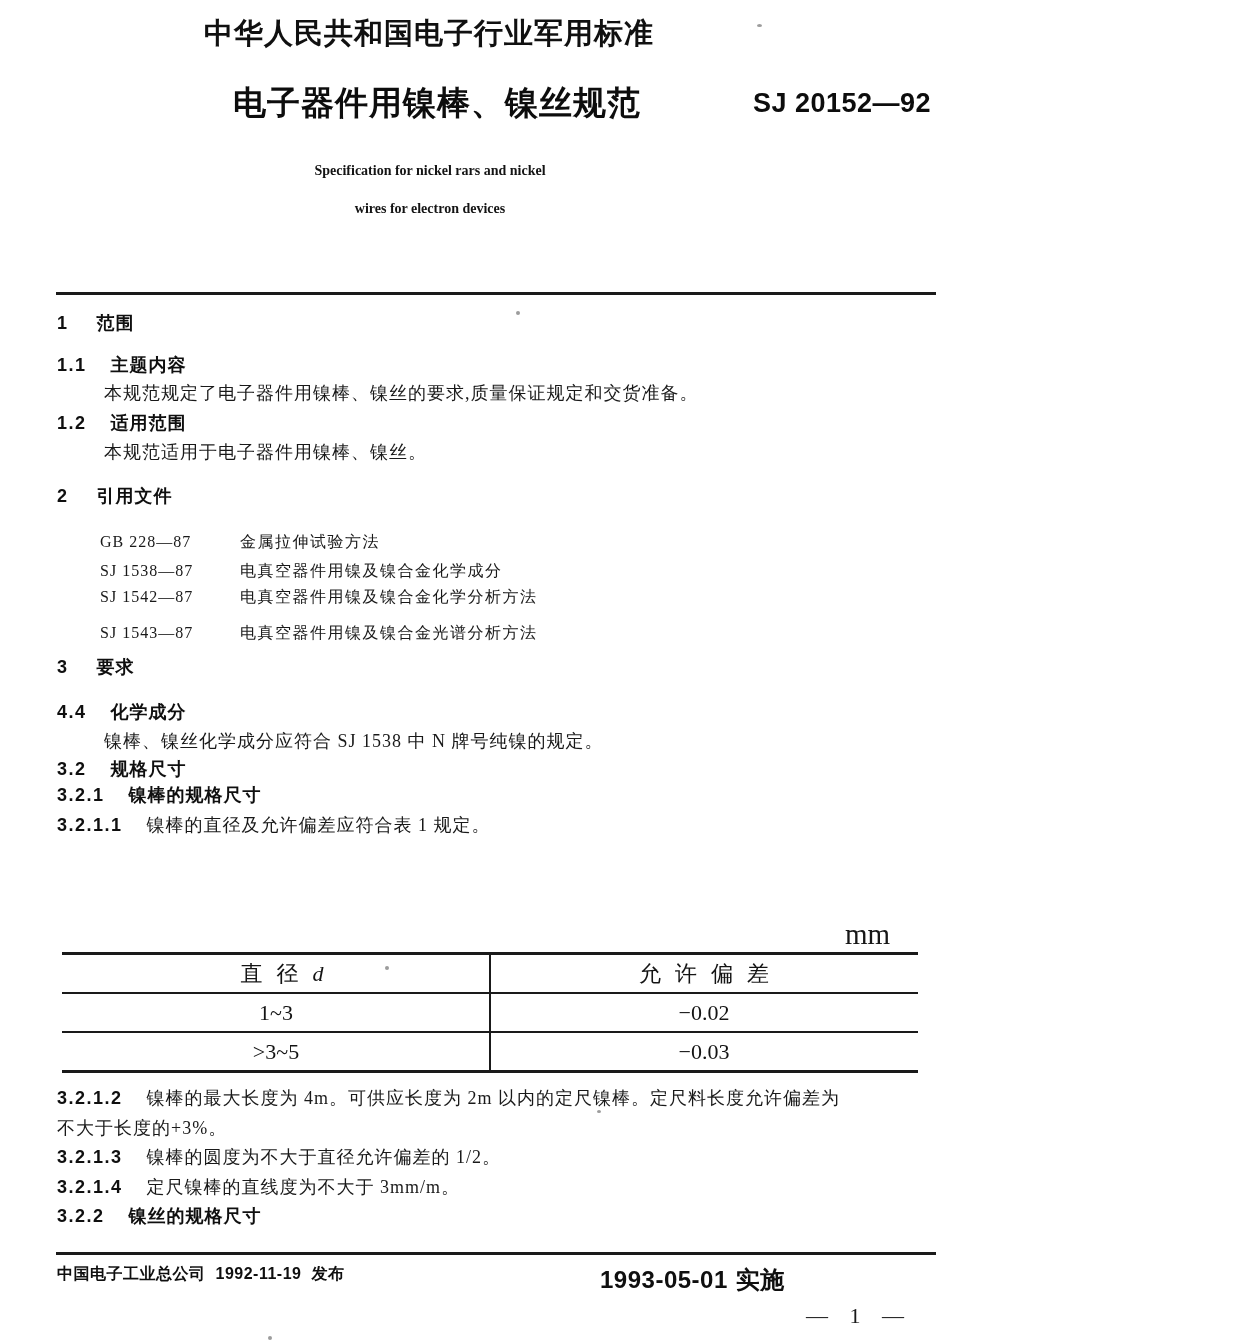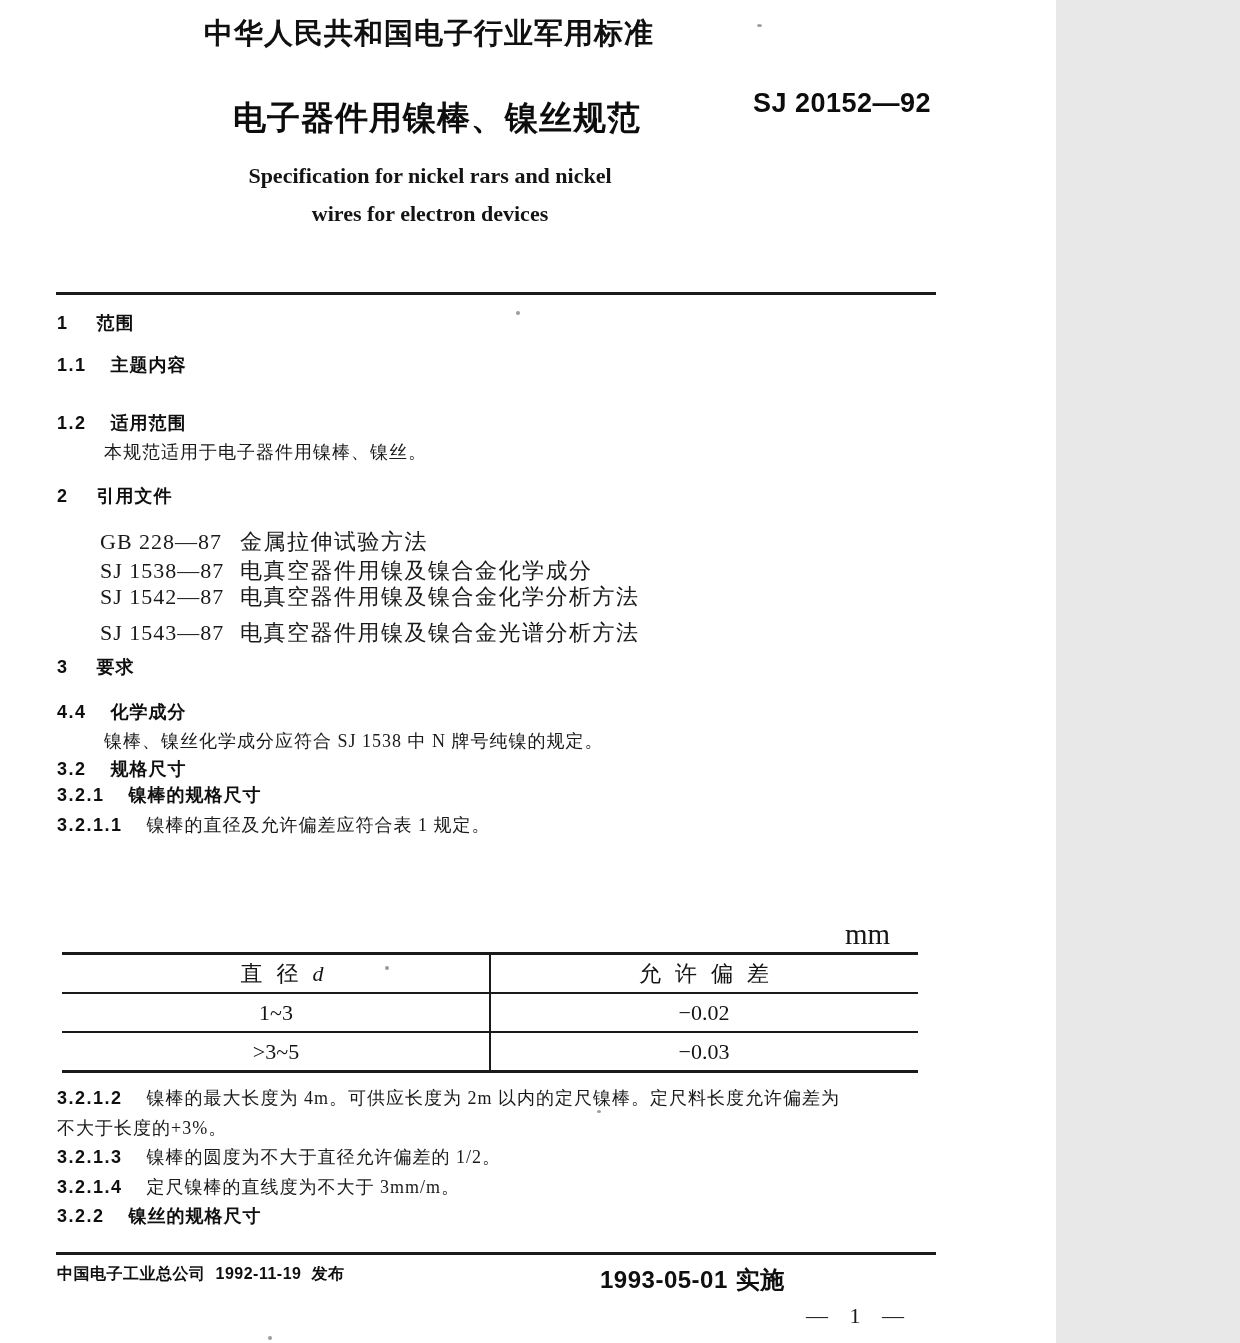--- a/index.html
+++ b/index.html
@@ -1,65 +1,65 @@
 <!DOCTYPE html>
 <html><head>
 <meta charset="utf-8">
 <style>
   html,body{margin:0;padding:0;background:#e8e8e8;}
   .sheet{
     position:relative;
-    width:1056px;height:1343px;
+    width:1240px;height:1343px;
     background:#ffffff;
     overflow:hidden;
     font-family:"Liberation Serif","DejaVu Serif",serif;
     color:#161616;
   }
   .abs{position:absolute;white-space:nowrap;}
 
   
   .std-class{
     left:204px;top:14px;
     font-family:"Liberation Sans","DejaVu Sans",sans-serif;
     font-weight:700;font-size:29px;letter-spacing:1px;color:#101010;
   }
   .title-cn{
-    left:233px;top:96px;
+    left:233px;top:81px;
     font-family:"Liberation Sans","DejaVu Sans",sans-serif;
     font-weight:700;font-size:33px;letter-spacing:1px;color:#0d0d0d;
   }
   .std-no{
     left:753px;top:88px;
     font-family:"Liberation Sans","DejaVu Sans",sans-serif;
     font-weight:700;font-size:27px;letter-spacing:0.5px;color:#0d0d0d;
   }
   .title-en{
     left:140px;width:580px;text-align:center;
-    font-weight:700;font-size:22px;color:#141414;
+    font-weight:700;font-size:14px;color:#141414;
   }
   .title-en.l1{top:163px;}
   .title-en.l2{top:201px;}
 
   .rule{position:absolute;left:56px;width:880px;height:3px;background:#1a1a1a;}
   .rule.top{top:292px;}
   .rule.bottom{top:1252px;}
 
   
   .line{font-size:18px;line-height:26px;letter-spacing:1px;color:#191919;}
   .hsec{font-family:"Liberation Sans","DejaVu Sans",sans-serif;font-weight:700;color:#0f0f0f;}
   .num{
     font-family:"Liberation Sans","DejaVu Sans",sans-serif;
     font-weight:700;letter-spacing:1.5px;margin-right:24px;color:#0f0f0f;
   }
   .num.top-level{margin-right:28px;}
   .body-indent{left:104px;}
   .sec-left{left:57px;}
 
   
-  .ref-line{left:100px;font-size:22px;line-height:26px;letter-spacing:0.5px;color:#191919;}
+  .ref-line{left:100px;font-size:16px;line-height:26px;letter-spacing:0.5px;color:#191919;}
   .ref-code{display:inline-block;width:140px;letter-spacing:1px;}
   .ref-title{letter-spacing:1.5px;}
 
   
   .tbl-caption{left:192px;width:580px;top:918px;text-align:center;font-size:22px;letter-spacing:2px;}
   .tbl-unit{left:845px;top:918px;font-size:29px;}
   .table1{
     position:absolute;left:62px;top:952px;width:856px;
     border-top:3px solid #1a1a1a;border-bottom:3px solid #1a1a1a;
   }
@@ -106,20 +106,21 @@
   <div class="abs title-en l2">wires for electron devices</div>
 
   <div class="rule top"></div>
 
   <div class="abs line sec-left" style="top:310px">
     <span class="num top-level hsec">1</span><span class="hsec">范围</span>
   </div>
   <div class="abs line sec-left" style="top:352px">
     <span class="num">1.1</span><span class="hsec">主题内容</span>
   </div>
+  <div class="abs line body-indent" style="top:380px">本规范规定了电子器件用镍棒、镍丝的要求,质量保证规定和交货准备。</div>
   <div class="abs line sec-left" style="top:410px">
     <span class="num">1.2</span><span class="hsec">适用范围</span>
   </div>
   <div class="abs line body-indent" style="top:439px">本规范适用于电子器件用镍棒、镍丝。</div>
 
   <div class="abs line sec-left" style="top:483px">
     <span class="num top-level hsec">2</span><span class="hsec">引用文件</span>
   </div>
   <div class="abs ref-line" style="top:529px">
     <span class="ref-code">GB 228—87</span><span class="ref-title">金属拉伸试验方法</span>

